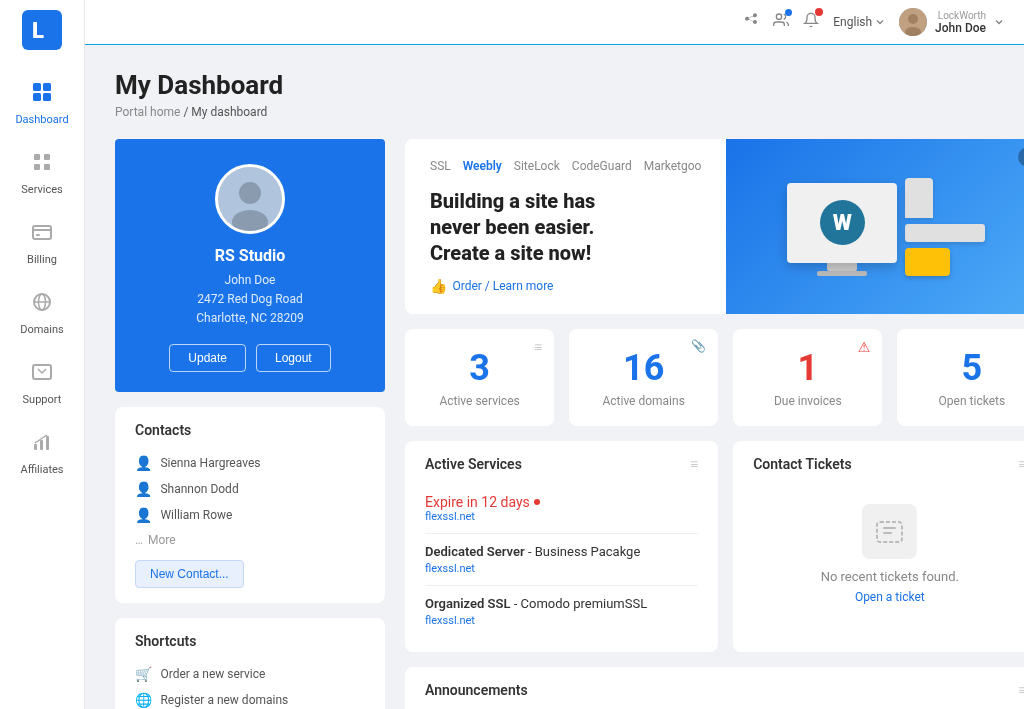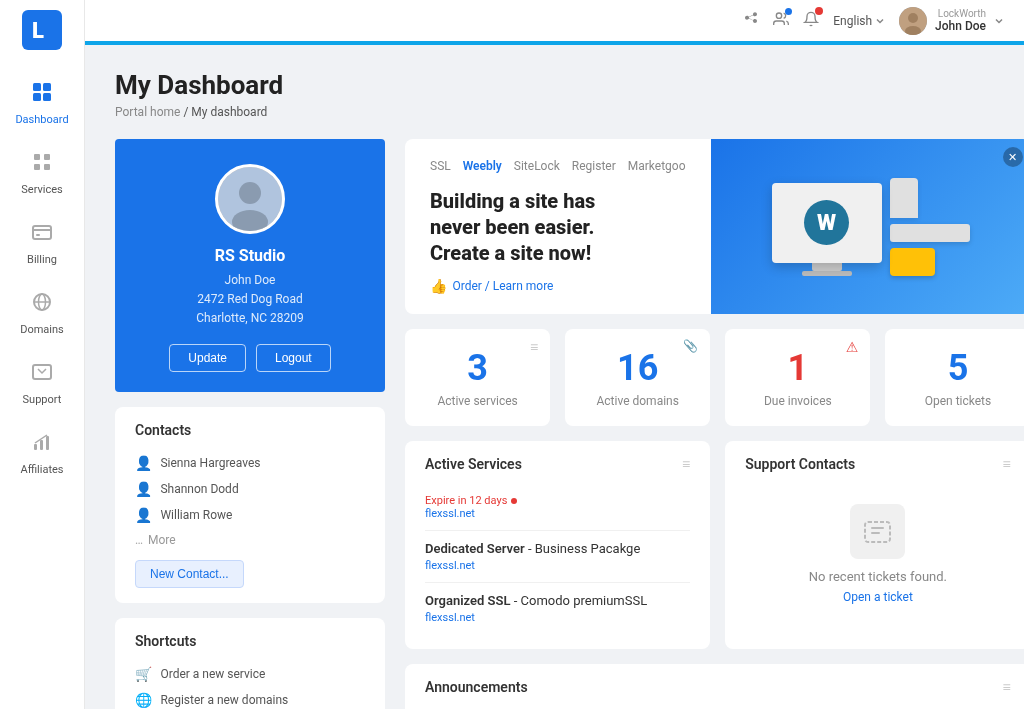--- a/index.html
+++ b/index.html
@@ -42,21 +42,21 @@
     }
 
     
     .topbar {
       background: #fff;
       height: 45px;
       display: flex;
       align-items: center;
       justify-content: flex-end;
       padding: 0 20px;
-      border-bottom: 4px solid #0ea5e9;
+      border-bottom: 1px solid #0ea5e9;
       flex-shrink: 0;
     }
     .topbar-icons { display: flex; align-items: center; gap: 14px; }
     .topbar-icon { font-size: 16px; color: #666; cursor: pointer; }
     .topbar-icon.notification { position: relative; }
     .notif-badge {
       position: absolute;
       top: -4px;
       right: -4px;
       width: 8px;
@@ -335,21 +335,21 @@
     }
     .service-item:last-child { border-bottom: none; }
     .service-name { font-size: 13px; color: #333; margin-bottom: 3px; }
     .service-name strong { font-weight: 600; }
     .service-link { font-size: 11px; color: #1a73e8; }
     .service-row { display: flex; justify-content: space-between; align-items: center; }
     .expire-badge {
       display: flex;
       align-items: center;
       gap: 4px;
-      font-size: 11px;
+      font-size: 14px;
       color: #e53935;
     }
     .expire-dot { width: 6px; height: 6px; background: #e53935; border-radius: 50%; }
 
     
     .no-tickets {
       display: flex;
       flex-direction: column;
       align-items: center;
       padding: 20px;
@@ -577,21 +577,21 @@
       </div>
 
       <div class="right-col">
 
         <div class="banner">
           <div class="banner-left">
             <div class="banner-tabs">
               <span class="banner-tab">SSL</span>
               <span class="banner-tab active">Weebly</span>
               <span class="banner-tab">SiteLock</span>
-              <span class="banner-tab">Register</span>
+              <span class="banner-tab">CodeGuard</span>
               <span class="banner-tab">Marketgoo</span>
             </div>
             <div class="banner-headline">Building a site has never been easier. Create a site now!</div>
             <div class="banner-link">
               <span style="color:#1a73e8;font-size:14px;">👍</span>
               <span>Order / Learn more</span>
             </div>
           </div>
           <div class="banner-right">
             <div class="banner-close">✕</div>
@@ -659,21 +659,21 @@
             </div>
 
             <div class="service-item">
               <div class="service-name"><strong>Organized SSL</strong><span> - <span>Comodo premiumSSL</span></span></div>
               <div class="service-link">flexssl.net</div>
             </div>
           </div>
 
           <div class="card">
             <div class="card-header">
-              <span class="card-title">Support Contacts</span>
+              <span class="card-title">Contact Tickets</span>
               <span class="card-menu">≡</span>
             </div>
             <div class="no-tickets">
               <div class="ticket-icon-box">
                 <svg width="35" height="35" viewBox="0 0 35 35" fill="none">
                   <rect x="5" y="8" width="25" height="20" rx="3" stroke="#bbb" stroke-width="2" stroke-dasharray="4 2"></rect>
                   <path d="M12 14h11M12 19h7" stroke="#bbb" stroke-width="2" stroke-linecap="round"></path>
                 </svg>
               </div>
               <div class="no-tickets-text">No recent tickets found.</div>

